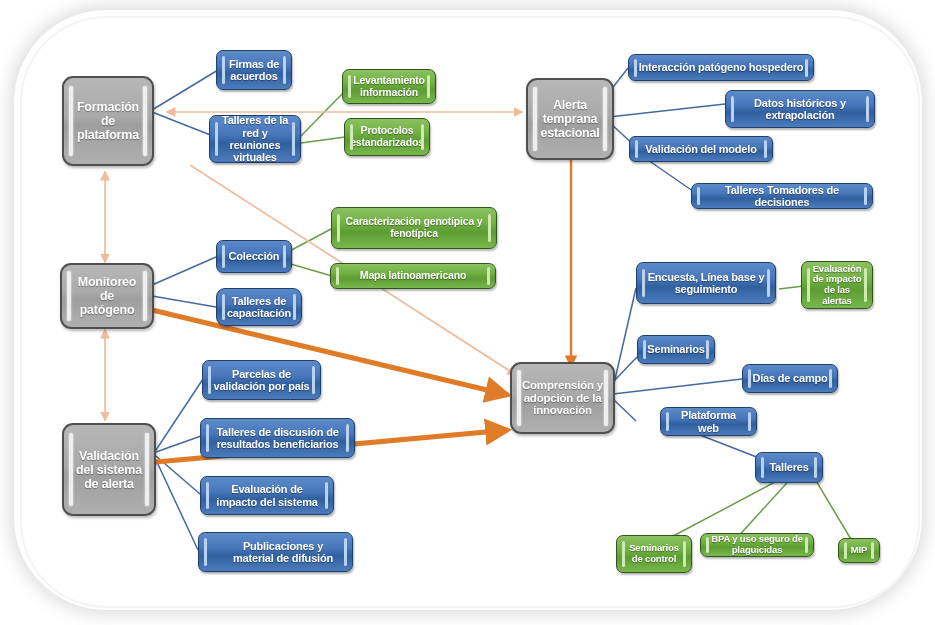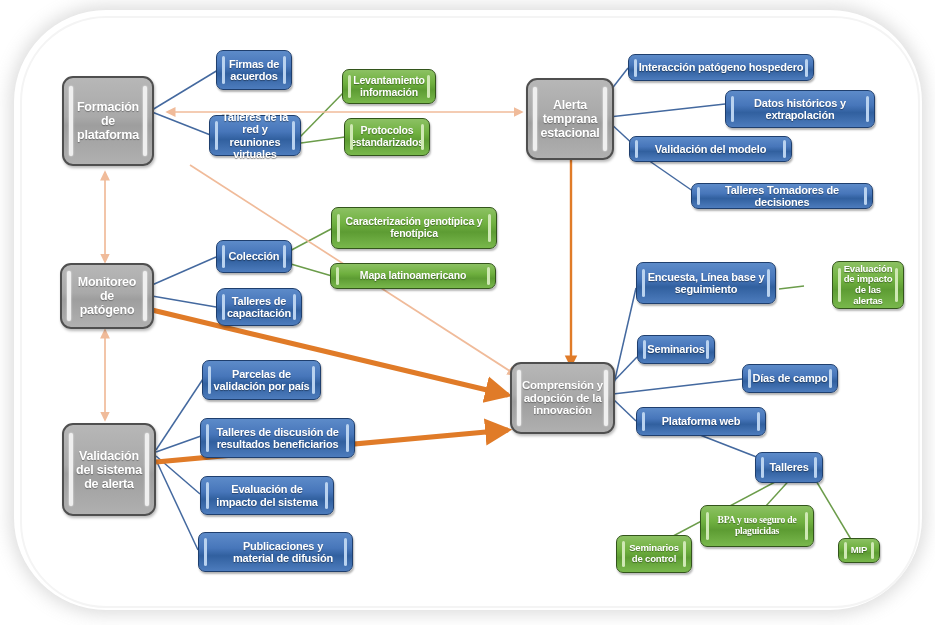--- a/index.html
+++ b/index.html
@@ -176,21 +176,21 @@
     <span>Alerta temprana estacional</span>
     <span class="cap r"></span>
   </div>
 
   <div class="node n-blue" style="left:216px;top:50px;width:76px;height:40px;">
     <span class="cap l"></span>
     <span>Firmas de acuerdos</span>
     <span class="cap r"></span>
   </div>
 
-  <div class="node n-blue" style="left:209px;top:115px;width:92px;height:41px;">
+  <div class="node n-blue" style="left:209px;top:115px;width:92px;height:48px;">
     <span class="cap l"></span>
     <span>Talleres de la red y reuniones virtuales</span>
     <span class="cap r"></span>
   </div>
 
   <div class="node n-blue" style="left:216px;top:240px;width:76px;height:33px;">
     <span class="cap l"></span>
     <span>Colección</span>
     <span class="cap r"></span>
   </div>
@@ -230,21 +230,21 @@
     <span>Interacción patógeno hospedero</span>
     <span class="cap r"></span>
   </div>
 
   <div class="node n-blue" style="left:725px;top:90px;width:150px;height:38px;">
     <span class="cap l"></span>
     <span>Datos históricos y extrapolación</span>
     <span class="cap r"></span>
   </div>
 
-  <div class="node n-blue" style="left:629px;top:136px;width:163px;height:26px;">
+  <div class="node n-blue" style="left:629px;top:136px;width:144px;height:26px;border-radius:6px;">
     <span class="cap l"></span>
     <span>Validación del modelo</span>
     <span class="cap r"></span>
   </div>
 
   <div class="node n-blue" style="left:691px;top:183px;width:182px;height:26px;">
     <span class="cap l"></span>
     <span>Talleres Tomadores de decisiones</span>
     <span class="cap r"></span>
   </div>
@@ -260,21 +260,21 @@
     <span>Seminarios</span>
     <span class="cap r"></span>
   </div>
 
   <div class="node n-blue" style="left:742px;top:364px;width:96px;height:29px;">
     <span class="cap l"></span>
     <span>Días de campo</span>
     <span class="cap r"></span>
   </div>
 
-  <div class="node n-blue" style="left:636px;top:407px;width:130px;height:29px;">
+  <div class="node n-blue" style="left:660px;top:407px;width:97px;height:29px;">
     <span class="cap l"></span>
     <span>Plataforma web</span>
     <span class="cap r"></span>
   </div>
 
   <div class="node n-blue" style="left:755px;top:452px;width:68px;height:31px;justify-content:center;">
     <span class="cap l"></span>
     <span>Talleres</span>
     <span class="cap r"></span>
   </div>
@@ -296,33 +296,33 @@
     <span>Caracterización genotípica y fenotípica</span>
     <span class="cap r"></span>
   </div>
 
   <div class="node n-green" style="left:330px;top:263px;width:166px;height:26px;">
     <span class="cap l"></span>
     <span>Mapa latinoamericano</span>
     <span class="cap r"></span>
   </div>
 
-  <div class="node n-green n-small" style="left:832px;top:261px;width:72px;height:48px;">
+  <div class="node n-green n-small" style="left:801px;top:261px;width:72px;height:48px;">
     <span class="cap l"></span>
     <span>Evaluación de impacto de las alertas</span>
     <span class="cap r"></span>
   </div>
 
   <div class="node n-green n-small" style="left:616px;top:535px;width:76px;height:38px;">
     <span class="cap l"></span>
     <span>Seminarios de control</span>
     <span class="cap r"></span>
   </div>
 
-  <div class="node n-green n-small" style="left:700px;top:505px;width:114px;height:42px;font-family:Liberation Serif, serif;">
+  <div class="node n-green n-small" style="left:700px;top:533px;width:114px;height:24px;">
     <span class="cap l"></span>
     <span>BPA y uso seguro de plaguicidas</span>
     <span class="cap r"></span>
   </div>
 
   <div class="node n-green n-small" style="left:838px;top:538px;width:42px;height:25px;">
     <span class="cap l"></span>
     <span>MIP</span>
     <span class="cap r"></span>
   </div>

